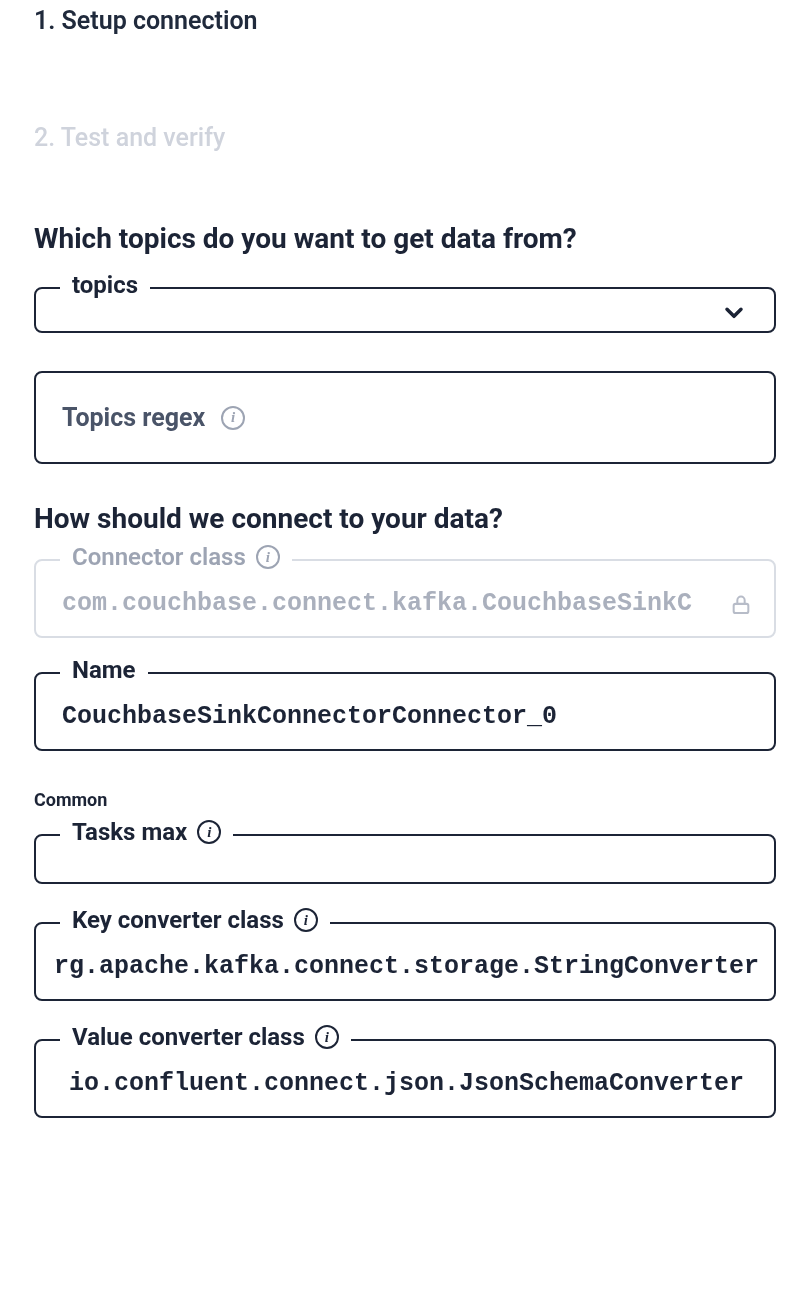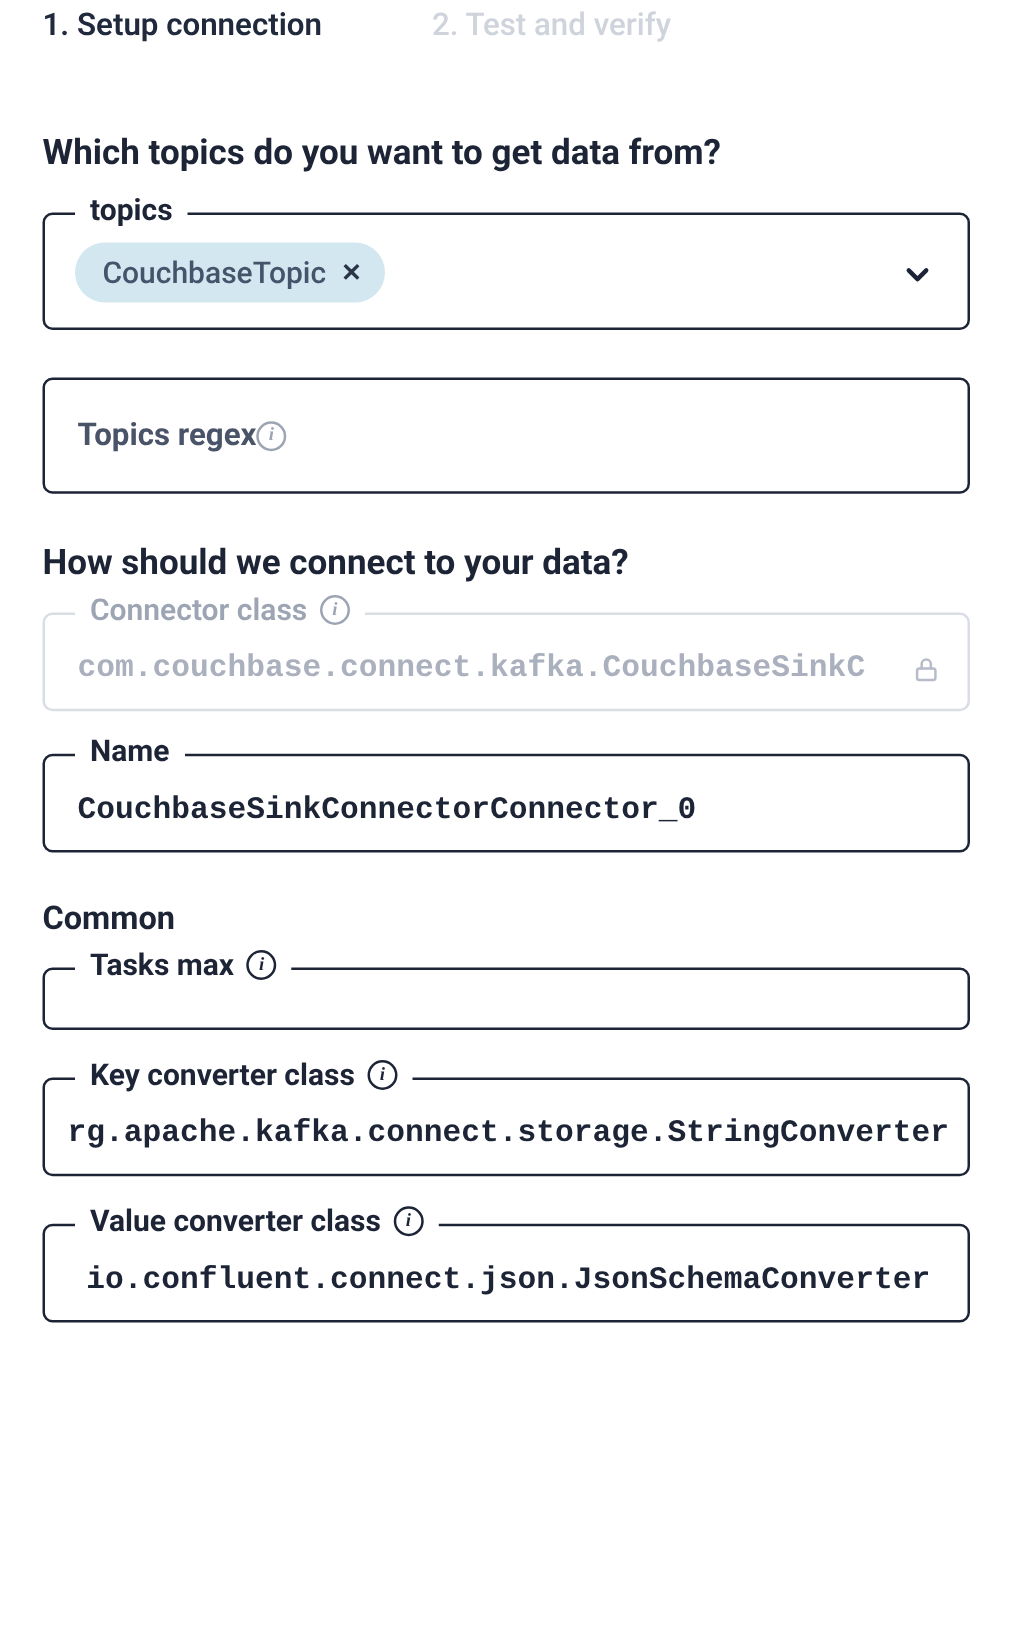--- a/index.html
+++ b/index.html
@@ -13,33 +13,34 @@
     padding: 0 34px 20px 34px;
   }
   .steps {
     display: flex;
     gap: 88px;
     padding-top: 6px;
     margin-bottom: 70px;
     font-size: 25px;
     font-weight: 600;
     white-space: nowrap;
+    flex-direction: column;
   }
   .step-active { color: #202a3c; }
   .step-inactive { color: #cfd3dc; font-weight: 500; }
 
   .section-title {
     font-size: 28px;
     font-weight: 700;
     color: #1c2436;
     margin-bottom: 32px;
   }
   .section-title.sm { margin-bottom: 24px; }
   .subheading {
-    font-size: 26px;
+    font-size: 18px;
     font-weight: 700;
     color: #1c2436;
     margin: 34px 0 24px 0;
   }
 
   
   .field {
     position: relative;
     border: 2px solid #1c2436;
     border-radius: 8px;
@@ -99,21 +100,21 @@
   }
   .chevron-down svg { width: 28px; height: 28px; stroke: #1c2436; }
 
   .plain-box {
     border: 2px solid #1c2436;
     border-radius: 8px;
     padding: 30px 26px;
     margin-bottom: 38px;
     display: flex;
     align-items: center;
-    gap: 0;
+    gap: 16px;
     background: #fff;
   }
   .plain-box .label {
     font-size: 25px;
     font-weight: 700;
     color: #4a5468;
   }
 
   .info-icon {
     display: inline-flex;
@@ -185,26 +186,20 @@
 
   <div class="steps">
     <div class="step-active">1. Setup connection</div>
     <div class="step-inactive">2. Test and verify</div>
   </div>
 
   <div class="section-title">Which topics do you want to get data from?</div>
 
   <div class="field" style="padding:22px 20px 20px 24px;">
     <span class="legend">topics</span>
-    <div class="chip-row">
-      <span class="chip">
-        <span>CouchbaseTopic</span>
-        <span class="x">✕</span>
-      </span>
-    </div>
     <span class="chevron-down">
       <svg viewBox="0 0 24 24" fill="none" stroke-width="3" stroke-linecap="round" stroke-linejoin="round">
           <polyline points="6 9 12 15 18 9"></polyline>
         </svg>
     </span>
   </div>
 
   <div class="plain-box">
     <span class="label">Topics regex</span>
     <span class="info-icon">i</span>

